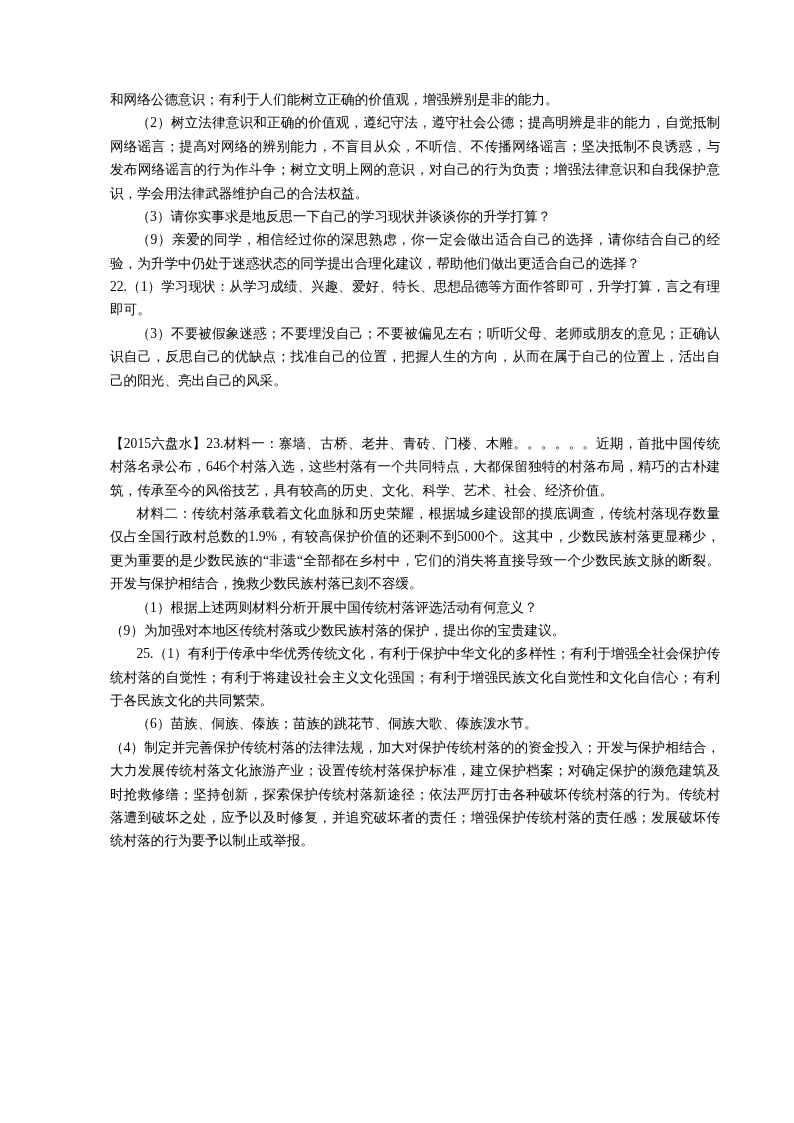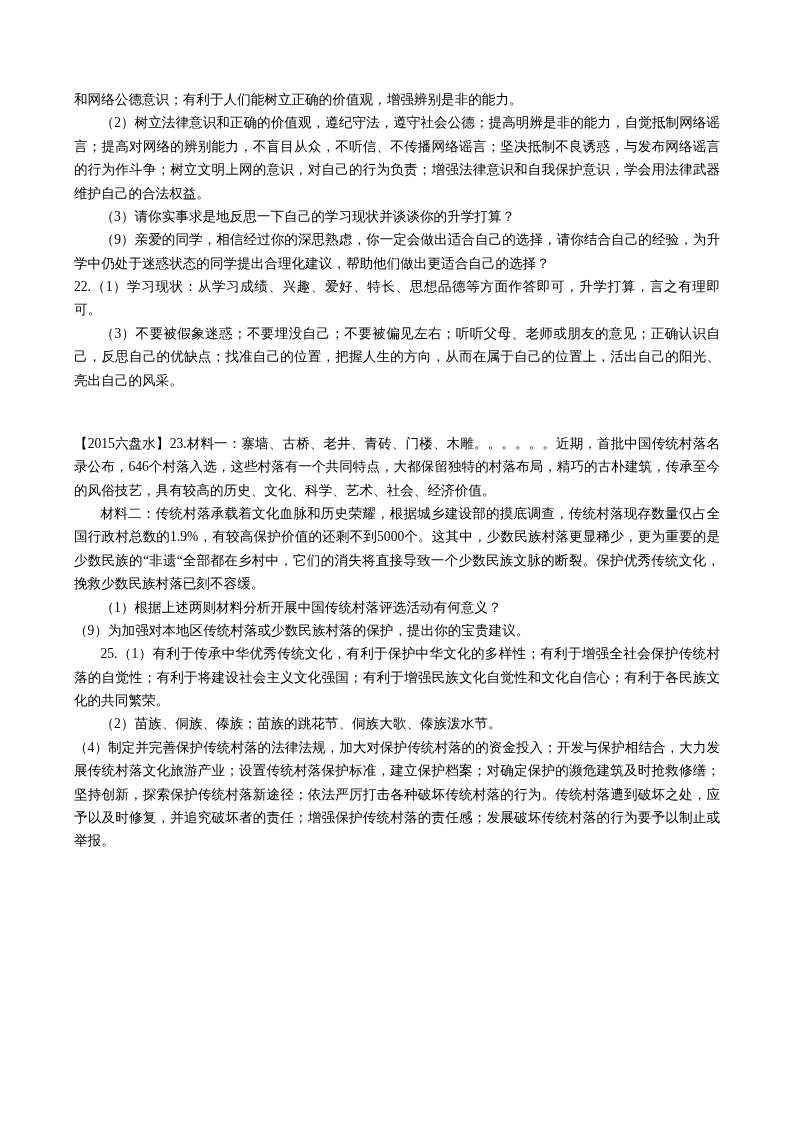--- a/index.html
+++ b/index.html
@@ -18,20 +18,21 @@
     width: 794px;
     height: 1123px;
     box-sizing: border-box;
     padding: 88px 74px 60px 74px;
   }
   .doc-body {
     font-size: 13.6px;
     line-height: 1.72;
     text-align: justify;
     text-justify: inter-ideograph;
+    margin-left: 36px;
   }
   p {
     margin: 0;
     padding: 0;
   }
   .p-indent {
     text-indent: 1.95em;
   }
   .p-flat {
     text-indent: 0;
@@ -50,21 +51,21 @@
     <p class="p-indent">（2）树立法律意识和正确的价值观，遵纪守法，遵守社会公德；提高明辨是非的能力，自觉抵制网络谣言；提高对网络的辨别能力，不盲目从众，不听信、不传播网络谣言；坚决抵制不良诱惑，与发布网络谣言的行为作斗争；树立文明上网的意识，对自己的行为负责；增强法律意识和自我保护意识，学会用法律武器维护自己的合法权益。</p>
     <p class="p-indent">（3）请你实事求是地反思一下自己的学习现状并谈谈你的升学打算？</p>
     <p class="p-indent">（9）亲爱的同学，相信经过你的深思熟虑，你一定会做出适合自己的选择，请你结合自己的经验，为升学中仍处于迷惑状态的同学提出合理化建议，帮助他们做出更适合自己的选择？</p>
     <p class="p-flat">22.（1）学习现状：从学习成绩、兴趣、爱好、特长、思想品德等方面作答即可，升学打算，言之有理即可。</p>
     <p class="p-indent">（3）不要被假象迷惑；不要埋没自己；不要被偏见左右；听听父母、老师或朋友的意见；正确认识自己，反思自己的优缺点；找准自己的位置，把握人生的方向，从而在属于自己的位置上，活出自己的阳光、亮出自己的风采。</p>
 
     <div class="gap-block"></div>
 
     <p class="p-flat"></p>
     <p class="p-flat">【2015六盘水】23.材料一：寨墙、古桥、老井、青砖、门楼、木雕。。。。。。近期，首批中国传统村落名录公布，646个村落入选，这些村落有一个共同特点，大都保留独特的村落布局，精巧的古朴建筑，传承至今的风俗技艺，具有较高的历史、文化、科学、艺术、社会、经济价值。</p>
-    <p class="p-indent">材料二：传统村落承载着文化血脉和历史荣耀，根据城乡建设部的摸底调查，传统村落现存数量仅占全国行政村总数的1.9%，有较高保护价值的还剩不到5000个。这其中，少数民族村落更显稀少，更为重要的是少数民族的“非遗“全部都在乡村中，它们的消失将直接导致一个少数民族文脉的断裂。保护优秀传统文化，挽救少数民族村落已刻不容缓。</p>
+    <p class="p-indent">材料二：传统村落承载着文化血脉和历史荣耀，根据城乡建设部的摸底调查，传统村落现存数量仅占全国行政村总数的1.9%，有较高保护价值的还剩不到5000个。这其中，少数民族村落更显稀少，更为重要的是少数民族的“非遗“全部都在乡村中，它们的消失将直接导致一个少数民族文脉的断裂。开发与保护相结合，挽救少数民族村落已刻不容缓。</p>
     <p class="p-indent">（1）根据上述两则材料分析开展中国传统村落评选活动有何意义？</p>
     <p class="p-flat">（9）为加强对本地区传统村落或少数民族村落的保护，提出你的宝贵建议。</p>
     <p class="p-indent">25.（1）有利于传承中华优秀传统文化，有利于保护中华文化的多样性；有利于增强全社会保护传统村落的自觉性；有利于将建设社会主义文化强国；有利于增强民族文化自觉性和文化自信心；有利于各民族文化的共同繁荣。</p>
-    <p class="p-indent">（2）苗族、侗族、傣族；苗族的跳花节、侗族大歌、傣族泼水节。</p>
+    <p class="p-indent">（6）苗族、侗族、傣族；苗族的跳花节、侗族大歌、傣族泼水节。</p>
     <p class="p-flat">（4）制定并完善保护传统村落的法律法规，加大对保护传统村落的的资金投入；开发与保护相结合，大力发展传统村落文化旅游产业；设置传统村落保护标准，建立保护档案；对确定保护的濒危建筑及时抢救修缮；坚持创新，探索保护传统村落新途径；依法严厉打击各种破坏传统村落的行为。传统村落遭到破坏之处，应予以及时修复，并追究破坏者的责任；增强保护传统村落的责任感；发展破坏传统村落的行为要予以制止或举报。</p>
 
   </div>
 </div>
 
 </body></html>

